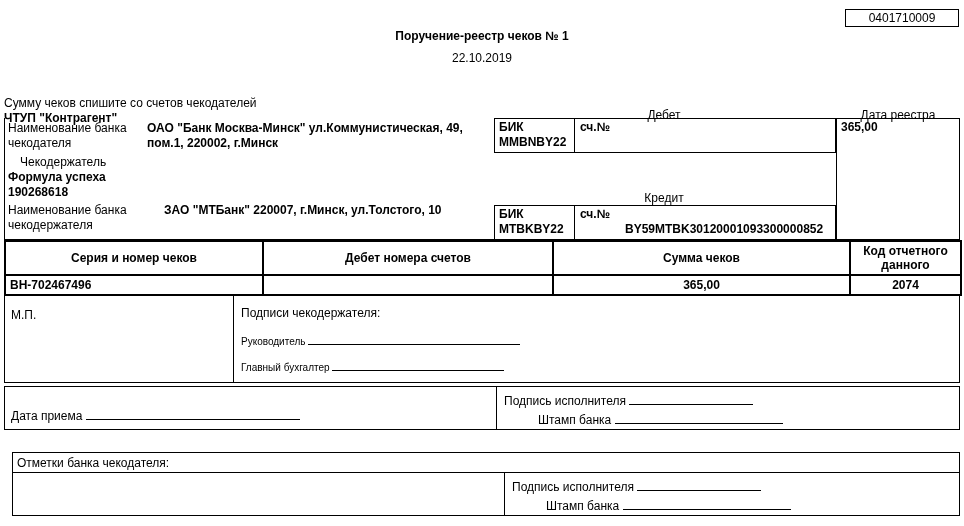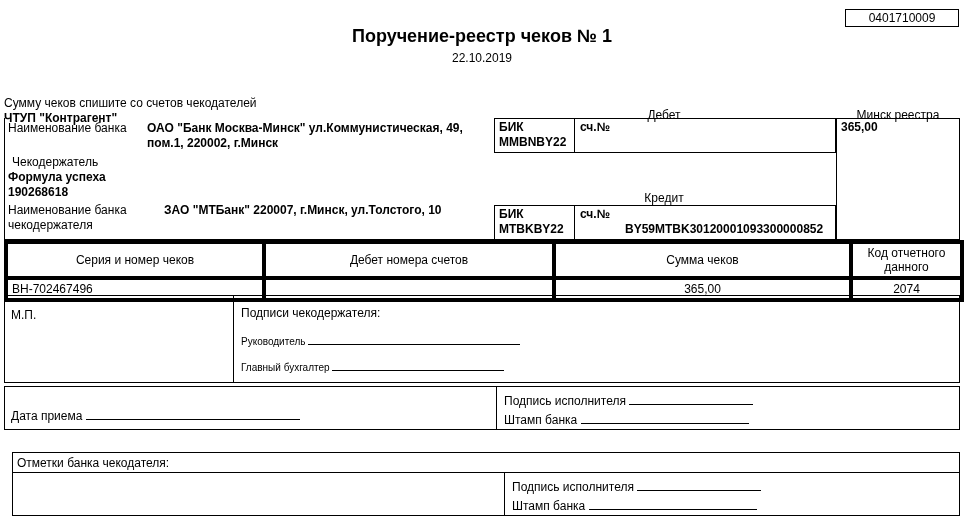--- a/index.html
+++ b/index.html
@@ -33,21 +33,21 @@
 
   
   .title-block {
     position: absolute;
     left: 0;
     top: 28px;
     width: 964px;
     text-align: center;
   }
   .doc-title {
-    font-size: 18px;
+    font-size: 12px;
     font-weight: bold;
     line-height: 16px;
   }
   .doc-date {
     font-size: 12px;
     line-height: 16px;
     margin-top: 6px;
   }
 
   
@@ -91,23 +91,23 @@
   
   .checks-table {
     position: absolute;
     left: 4px;
     top: 240px;
     width: 956px;
     border-collapse: collapse;
     table-layout: fixed;
   }
   .checks-table th, .checks-table td {
-    border: 4px solid #000000;
-    font-size: 12px;
-    font-weight: normal;
+    border: 2px solid #000000;
+    font-size: 12px;
+    font-weight: bold;
     padding: 2px 4px;
     vertical-align: middle;
   }
   .checks-table th { text-align: center; height: 30px; line-height: 14px; }
   .checks-table td { height: 20px; }
   .c1 { width: 258px; }
   .c2 { width: 290px; }
   .c3 { width: 297px; }
   .c4 { width: 111px; margin-top: 16px; }
   .ta-c { text-align: center; }
@@ -191,21 +191,21 @@
     height: 42px;
     background: #000;
   }
   .bank-right {
     position: absolute;
     left: 499px;
     font-size: 12px;
     white-space: nowrap;
   }
   .br-1 { top: 7px; }
-  .br-2 { top: 26px; }
+  .br-2 { top: 26px; margin-left: 34px; }
   .rule-long { display: inline-block; border-bottom: 1px solid #000; height: 11px; }
 
   .sec-a { top: 386px; }
   .sec-b { top: 452px; padding-left: 8px; }
 </style>
 </head>
 <body>
 
 <div class="form-code-box">
   <span>0401710009</span>
@@ -222,44 +222,45 @@
 </div>
 
 <div class="upper">
 
   <div class="ln-v" style="left:0; top:0; height:122px;"></div>
 
   <div class="ln-h" style="left:0; top:121px; width:956px;"></div>
 
   <div class="hdr-center" style="left:490px; top:-10px; width:340px;">Дебет</div>
 
-  <div class="hdr-center" style="left:832px; top:-10px; width:124px;">Минск реестра</div>
+  <div class="hdr-center" style="left:832px; top:-10px; width:124px;">Дата реестра</div>
 
   <div class="lbl" style="left:4px; top:3px; width:150px;">
     <div>Наименование банка</div>
+    <div>чекодателя</div>
   </div>
   <div class="lbl val-bold" style="left:143px; top:3px; width:340px;">ОАО "Банк Москва-Минск" ул.Коммунистическая, 49, пом.1, 220002, г.Минск</div>
 
   <div class="ln-h" style="left:490px; top:0; width:342px;"></div>
   <div class="ln-h" style="left:490px; top:34px; width:342px;"></div>
   <div class="ln-v" style="left:490px; top:0; height:35px;"></div>
   <div class="ln-v" style="left:570px; top:0; height:35px;"></div>
   <div class="ln-v" style="left:831px; top:0; height:35px;"></div>
 
   <div class="lbl val-bold" style="left:495px; top:2px;">БИК</div>
   <div class="lbl val-bold" style="left:495px; top:17px;">MMBNBY22</div>
   <div class="lbl val-bold" style="left:576px; top:2px;">сч.№</div>
   <div class="lbl val-bold" style="left:576px; top:17px;"></div>
 
   <div class="ln-v" style="left:832px; top:0; height:122px;"></div>
   <div class="ln-v" style="left:955px; top:0; height:122px;"></div>
   <div class="ln-h" style="left:832px; top:0; width:124px;"></div>
   <div class="lbl val-bold" style="left:837px; top:2px;">365,00</div>
 
-  <div class="lbl" style="left:8px; top:37px;">Чекодержатель</div>
+  <div class="lbl" style="left:16px; top:37px;">Чекодержатель</div>
   <div class="lbl val-bold" style="left:4px; top:52px;">Формула успеха</div>
   <div class="lbl val-bold" style="left:4px; top:67px;">190268618</div>
 
   <div class="hdr-center" style="left:490px; top:73px; width:340px;">Кредит</div>
 
   <div class="lbl" style="left:4px; top:85px; width:150px;">
     <div>Наименование банка</div>
     <div>чекодержателя</div>
   </div>
   <div class="lbl val-bold" style="left:160px; top:85px; width:320px;">ЗАО "МТБанк" 220007, г.Минск, ул.Толстого, 10</div>

